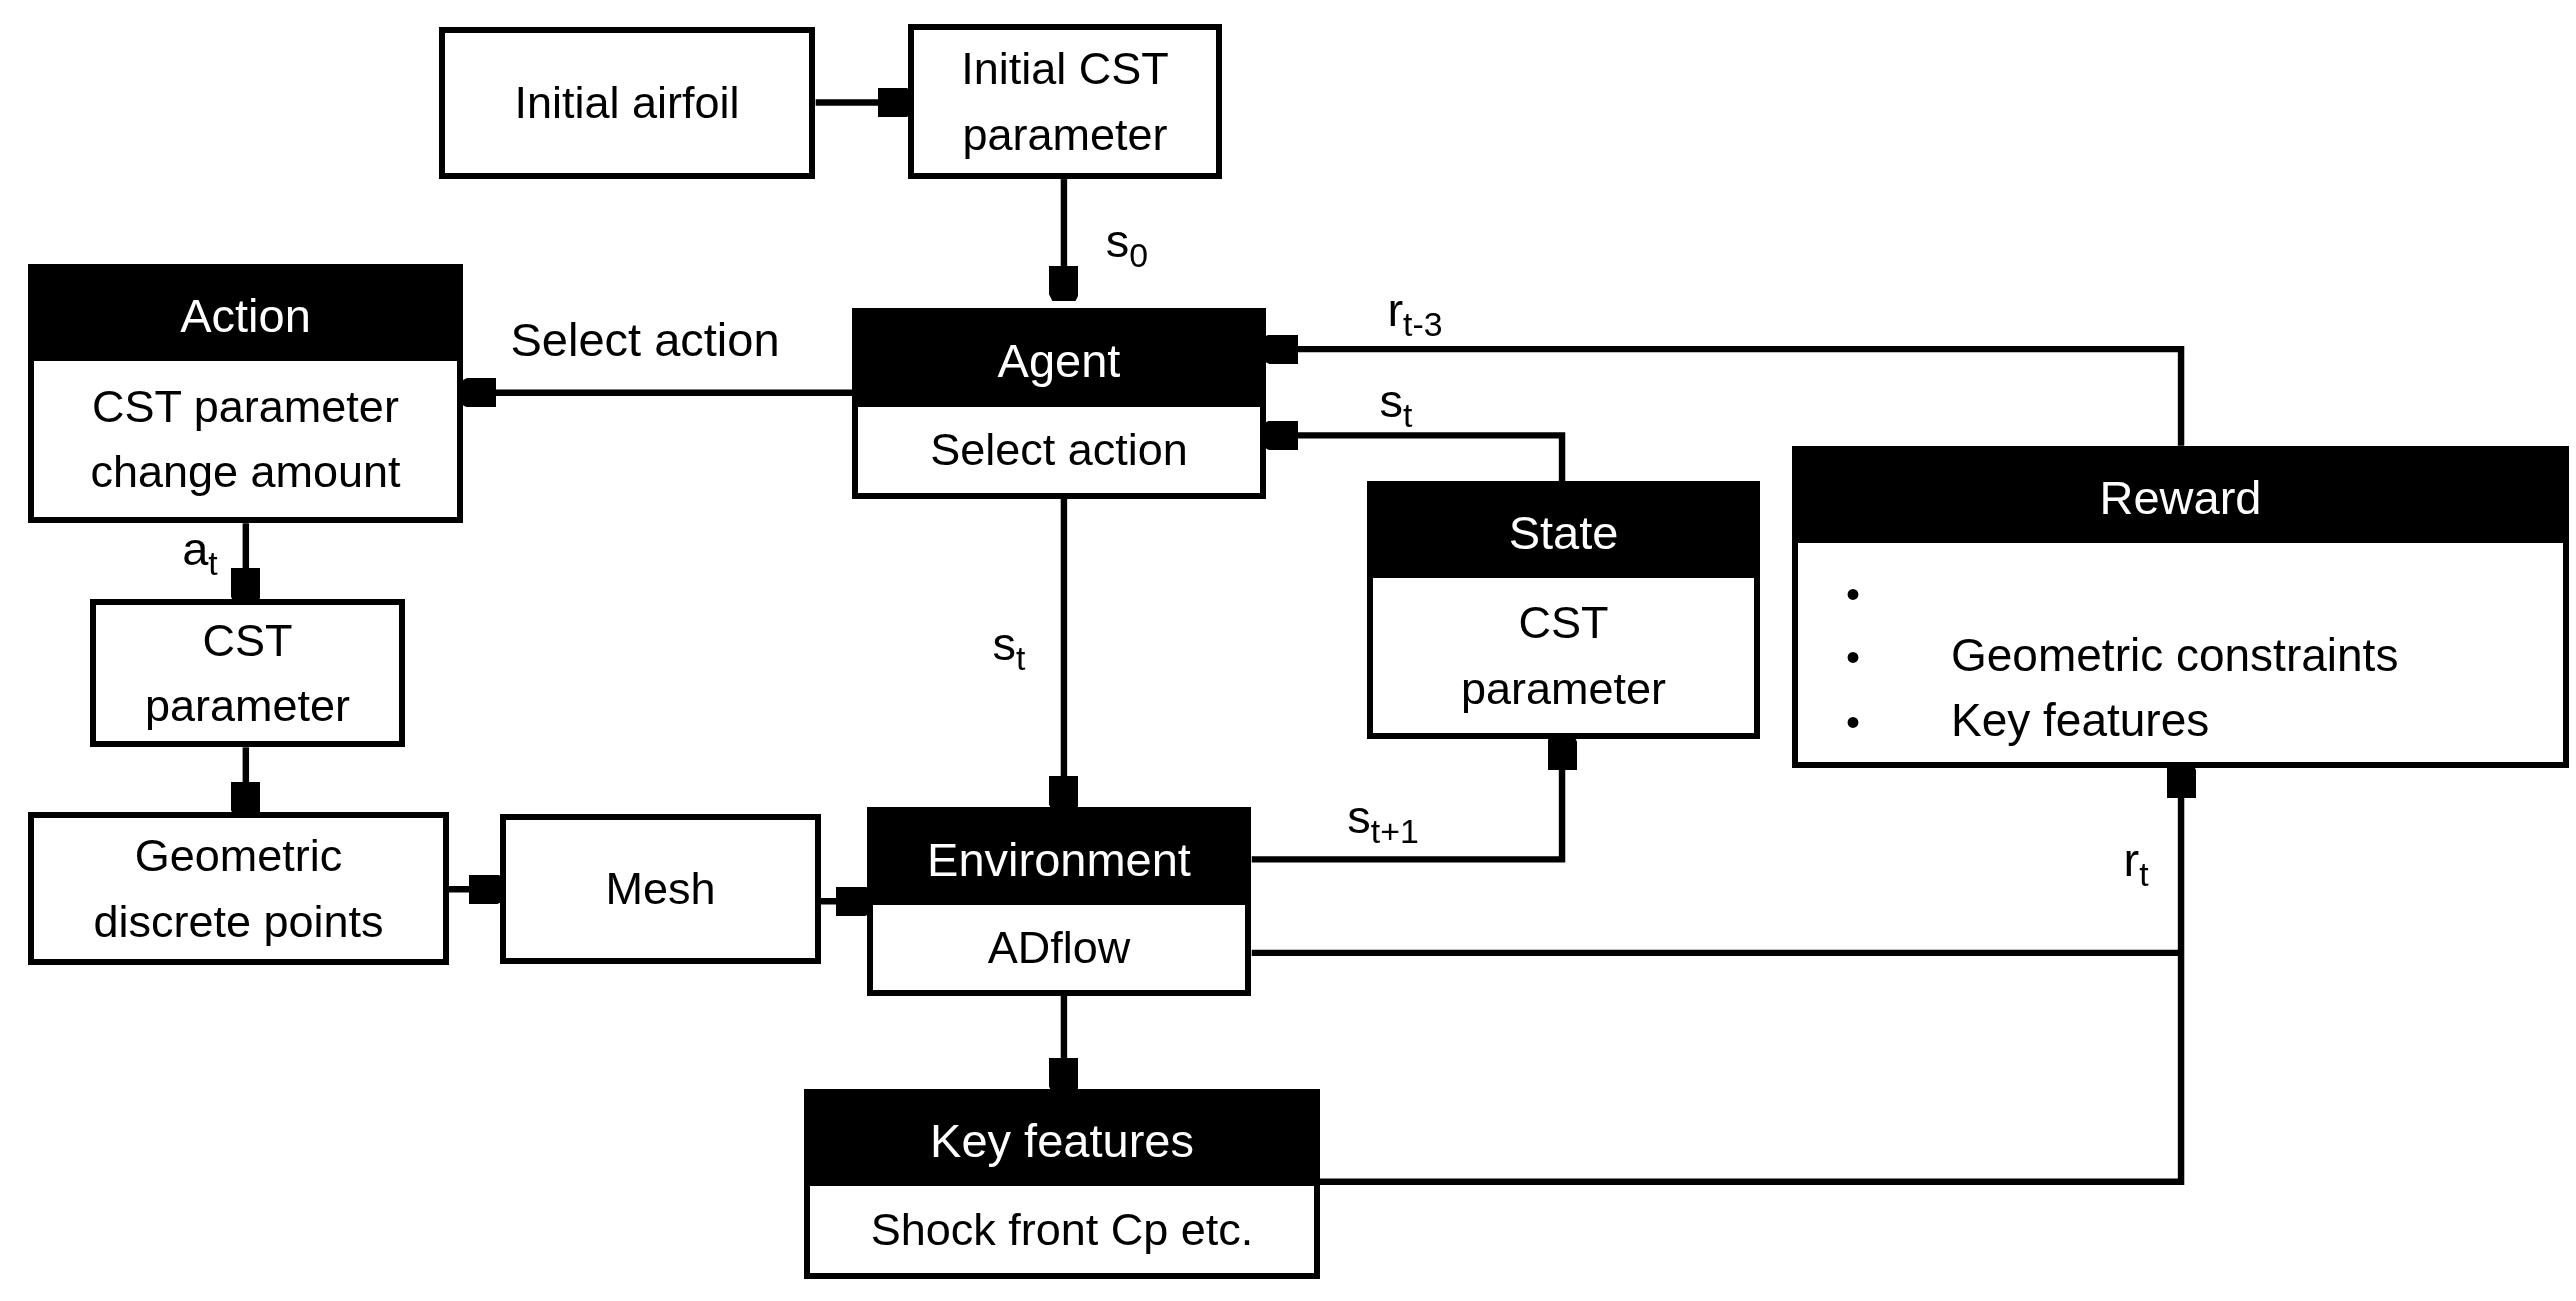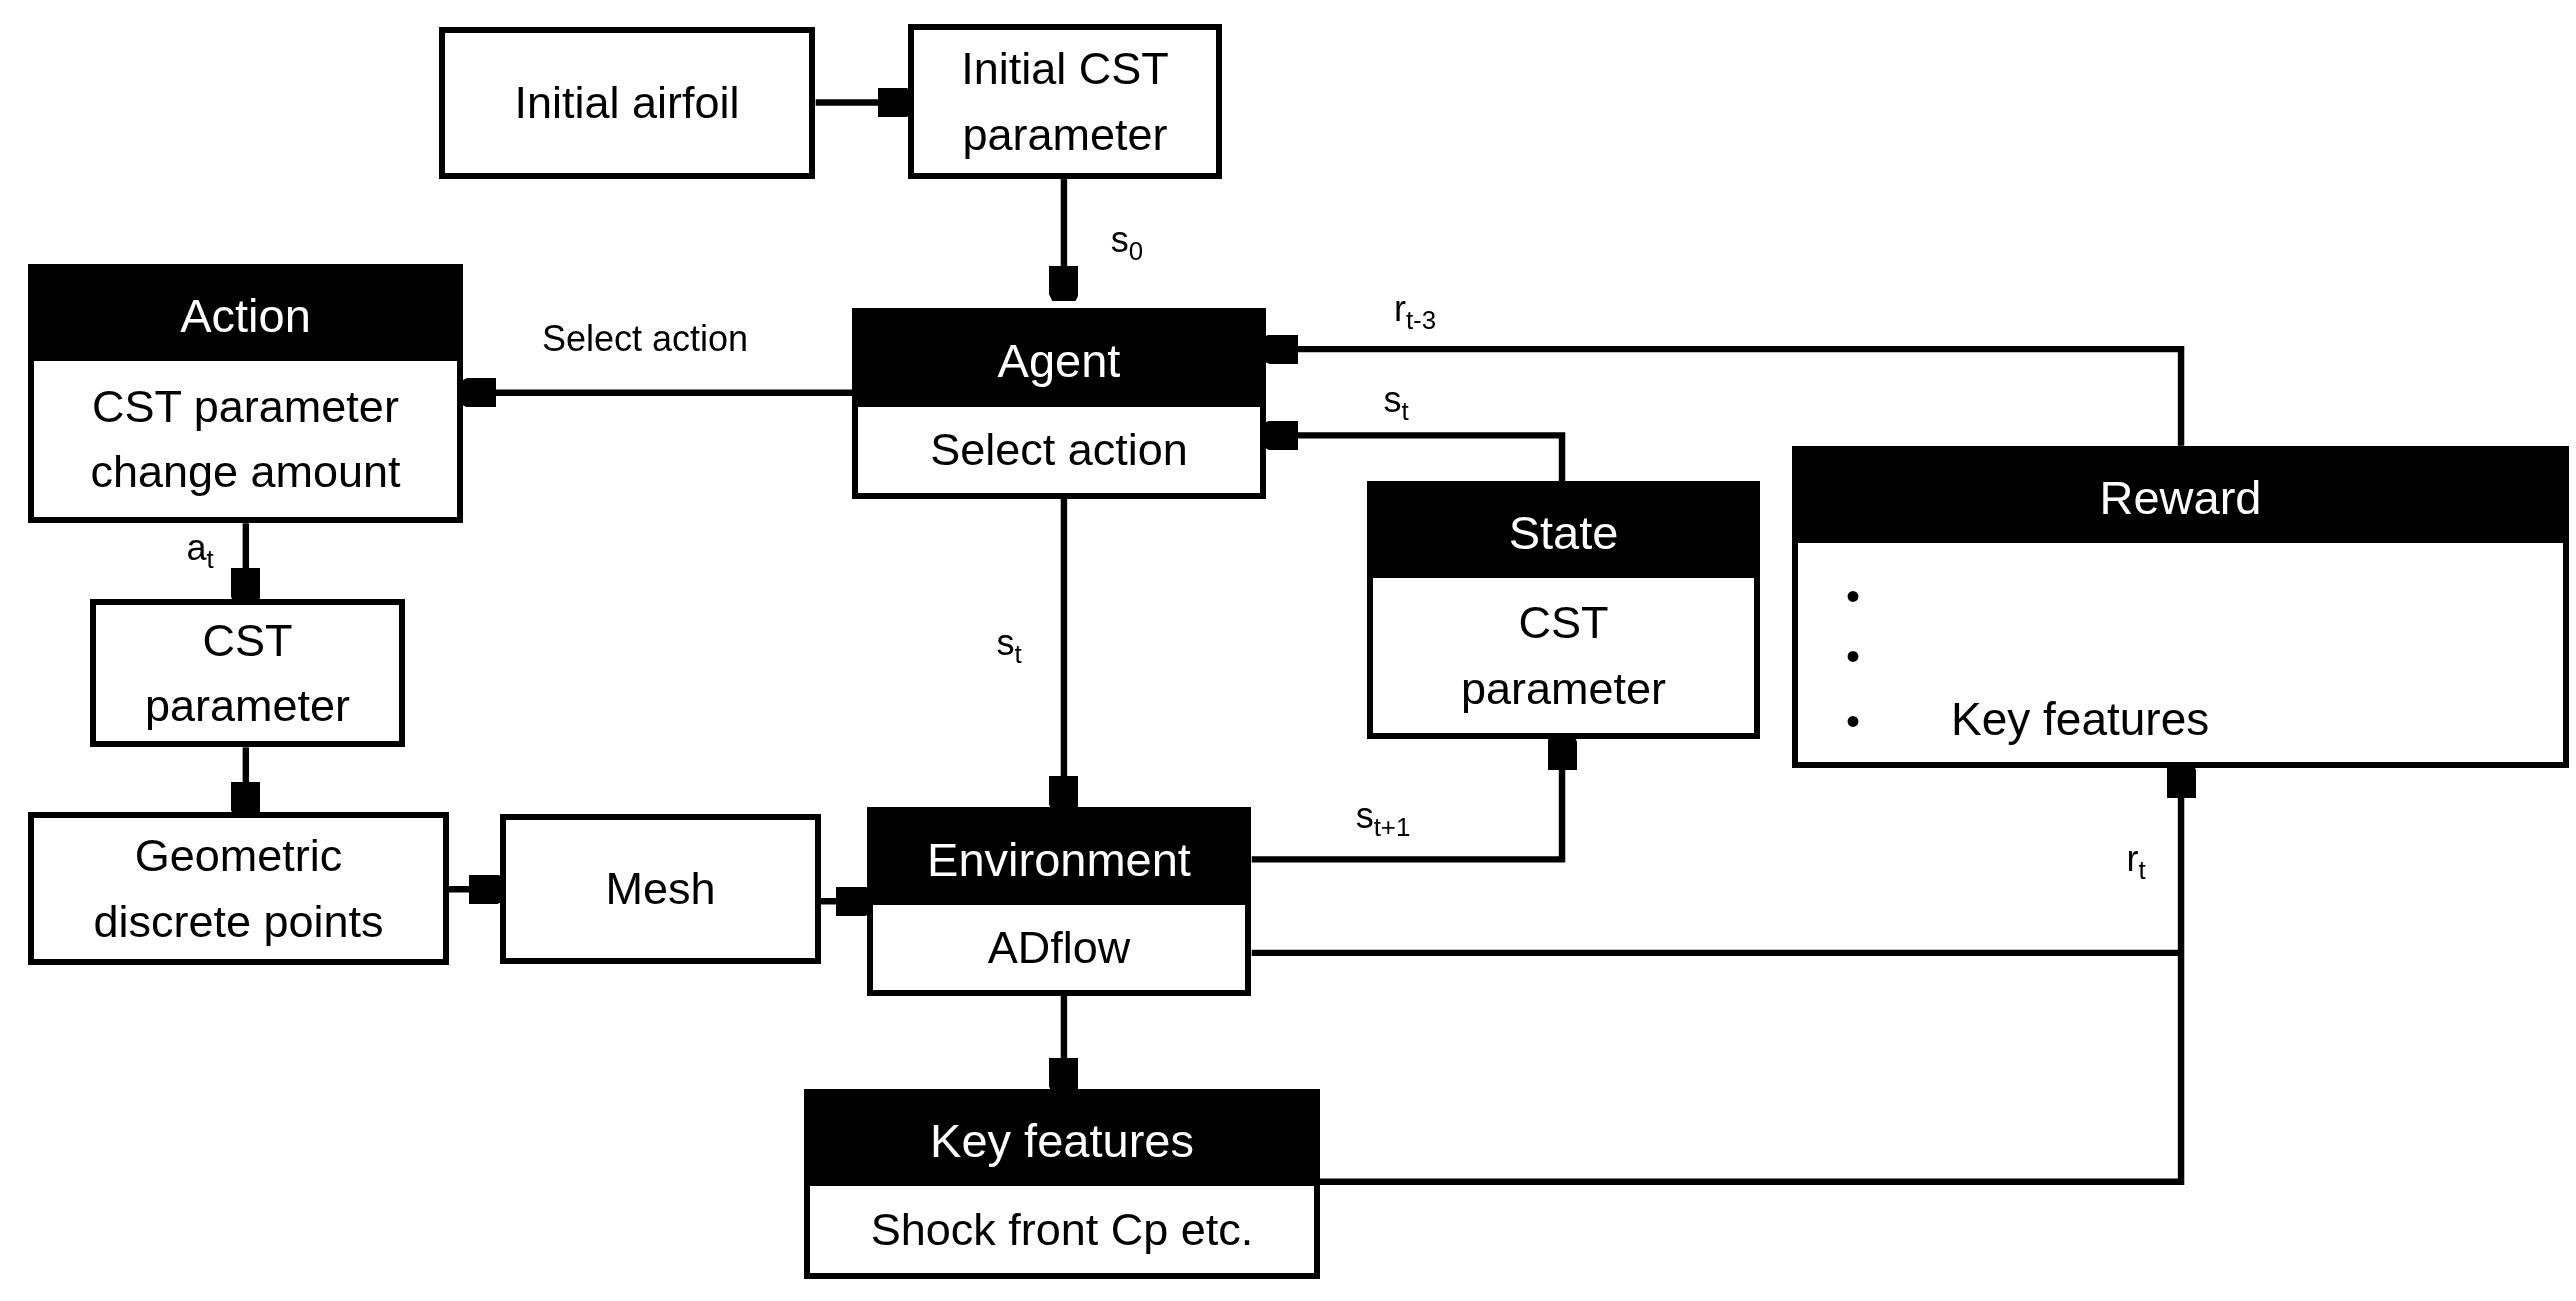--- a/index.html
+++ b/index.html
@@ -44,21 +44,21 @@
     list-style:none;margin:0;padding:22.6px 8px 8px 48px;
     flex:1 1 auto;display:flex;flex-direction:column;justify-content:space-around;
   }
   .blist li{
     font-size:46px;line-height:1.3;text-align:left;
     display:flex;align-items:baseline;
   }
   .bullet{display:inline-block;width:105px;font-size:40px;flex:0 0 auto;}
   .elabel{
     position:absolute;transform:translate(-50%,-50%);
-    font-size:36px;white-space:nowrap;
+    font-size:47px;white-space:nowrap;
   }
   .elabel sub{font-size:72%;line-height:0;}
 </style>
 </head>
 <body>
 
 <div class="stage">
 
   <svg class="wires" viewBox="0 0 3196 1615" xmlns="http://www.w3.org/2000/svg">
     <defs>
@@ -123,20 +123,21 @@
   </div>
 
   <div class="box" style="left:1792px;top:446px;width:777px;height:322px">
     <div class="hdr" style="height:91px">Reward</div>
     <ul class="blist">
       <li>
         <span class="bullet">•</span>
       </li>
       <li>
         <span class="bullet">•</span>
+        <span>Geometric constraints</span>
       </li>
       <li>
         <span class="bullet">•</span>
         <span>Key features</span>
       </li>
     </ul>
   </div>
 
   <div class="box" style="left:867px;top:807px;width:384px;height:189px">
     <div class="hdr" style="height:92px">Environment</div>

